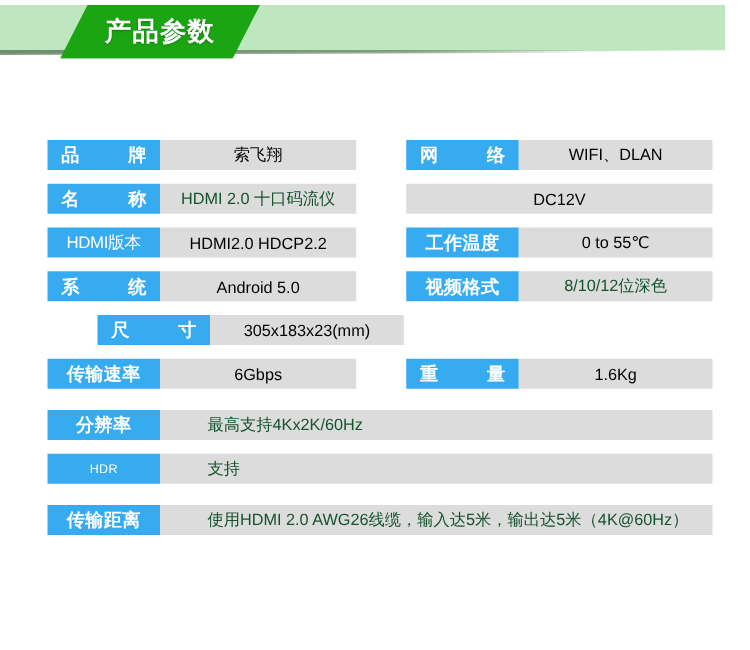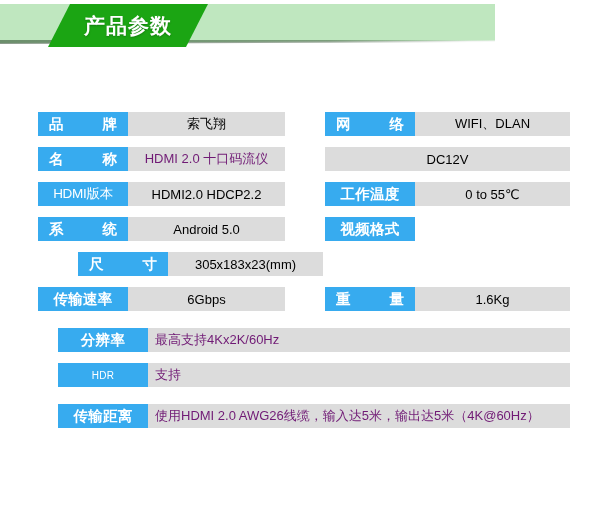--- a/index.html
+++ b/index.html
@@ -11,21 +11,21 @@
     height: 520px;
     background: #ffffff;
     font-family: "Liberation Sans", "DejaVu Sans", sans-serif;
     overflow: hidden;
     position: relative;
   }
 
   
   .banner {
     position: relative;
-    width: 495px;
+    width: 580px;
     height: 47px;
     overflow: hidden;
   }
   .banner-bg {
     position: absolute;
     left: 0;
     top: 4px;
     width: 600px;
     height: 39px;
     background: #bfe7bf;
@@ -80,21 +80,20 @@
   }
 
   .spec-row {
     display: flex;
     align-items: stretch;
     height: 24px;
     margin-bottom: 11px;
   }
   .spec-row.fullwidth {
     margin-bottom: 11px;
-    margin-left: 20px;
   }
   .spec-row.extra-gap {
     margin-bottom: 17px;
   }
 
   .cell-pair {
     display: flex;
     align-items: stretch;
   }
   .cell-pair.left {
@@ -142,25 +141,25 @@
     font-size: 13px;
     display: flex;
     align-items: center;
     justify-content: center;
     box-sizing: border-box;
     padding: 0 4px;
     white-space: nowrap;
   }
   .value-cell.align-left {
     justify-content: flex-start;
-    padding-left: 7px;
+    padding-left: 38px;
   }
   .value-cell.cjk-body {
     font-size: 13px;
-    color: #701a75;
+    color: #14532d;
   }
 </style>
 </head>
 <body>
 
 <div class="banner">
   <div class="banner-bg"></div>
   <div class="banner-shadow"></div>
   <div class="banner-tag"></div>
   <div class="banner-title">产品参数</div>
@@ -213,20 +212,21 @@
     <div class="spec-row">
       <div class="cell-pair left">
         <div class="label-cell spread">
             <span>系</span>
             <span>统</span>
           </div>
         <div class="value-cell">Android 5.0</div>
       </div>
       <div class="cell-pair right">
         <div class="label-cell">视频格式</div>
+        <div class="value-cell cjk-body">8/10/12位深色</div>
       </div>
     </div>
 
     <div class="spec-row">
       <div class="cell-pair right">
         <div class="label-cell spread">
             <span>尺</span>
             <span>寸</span>
           </div>
         <div class="value-cell">305x183x23(mm)</div>

